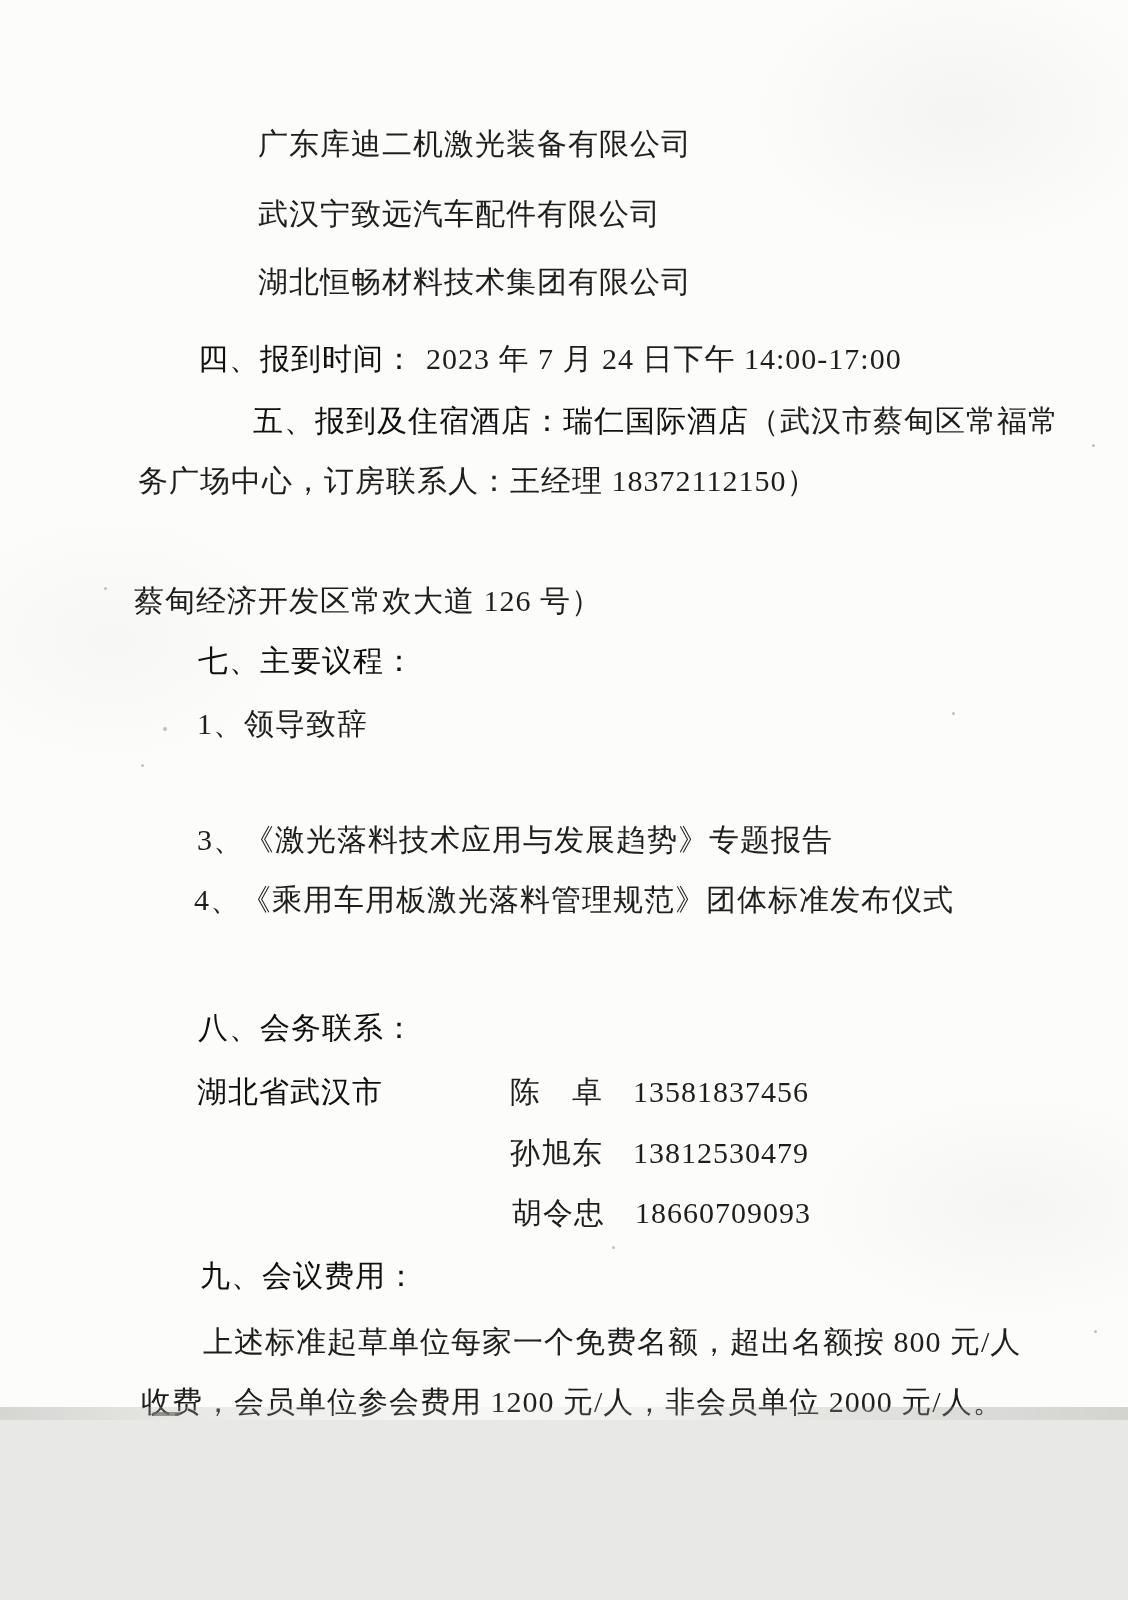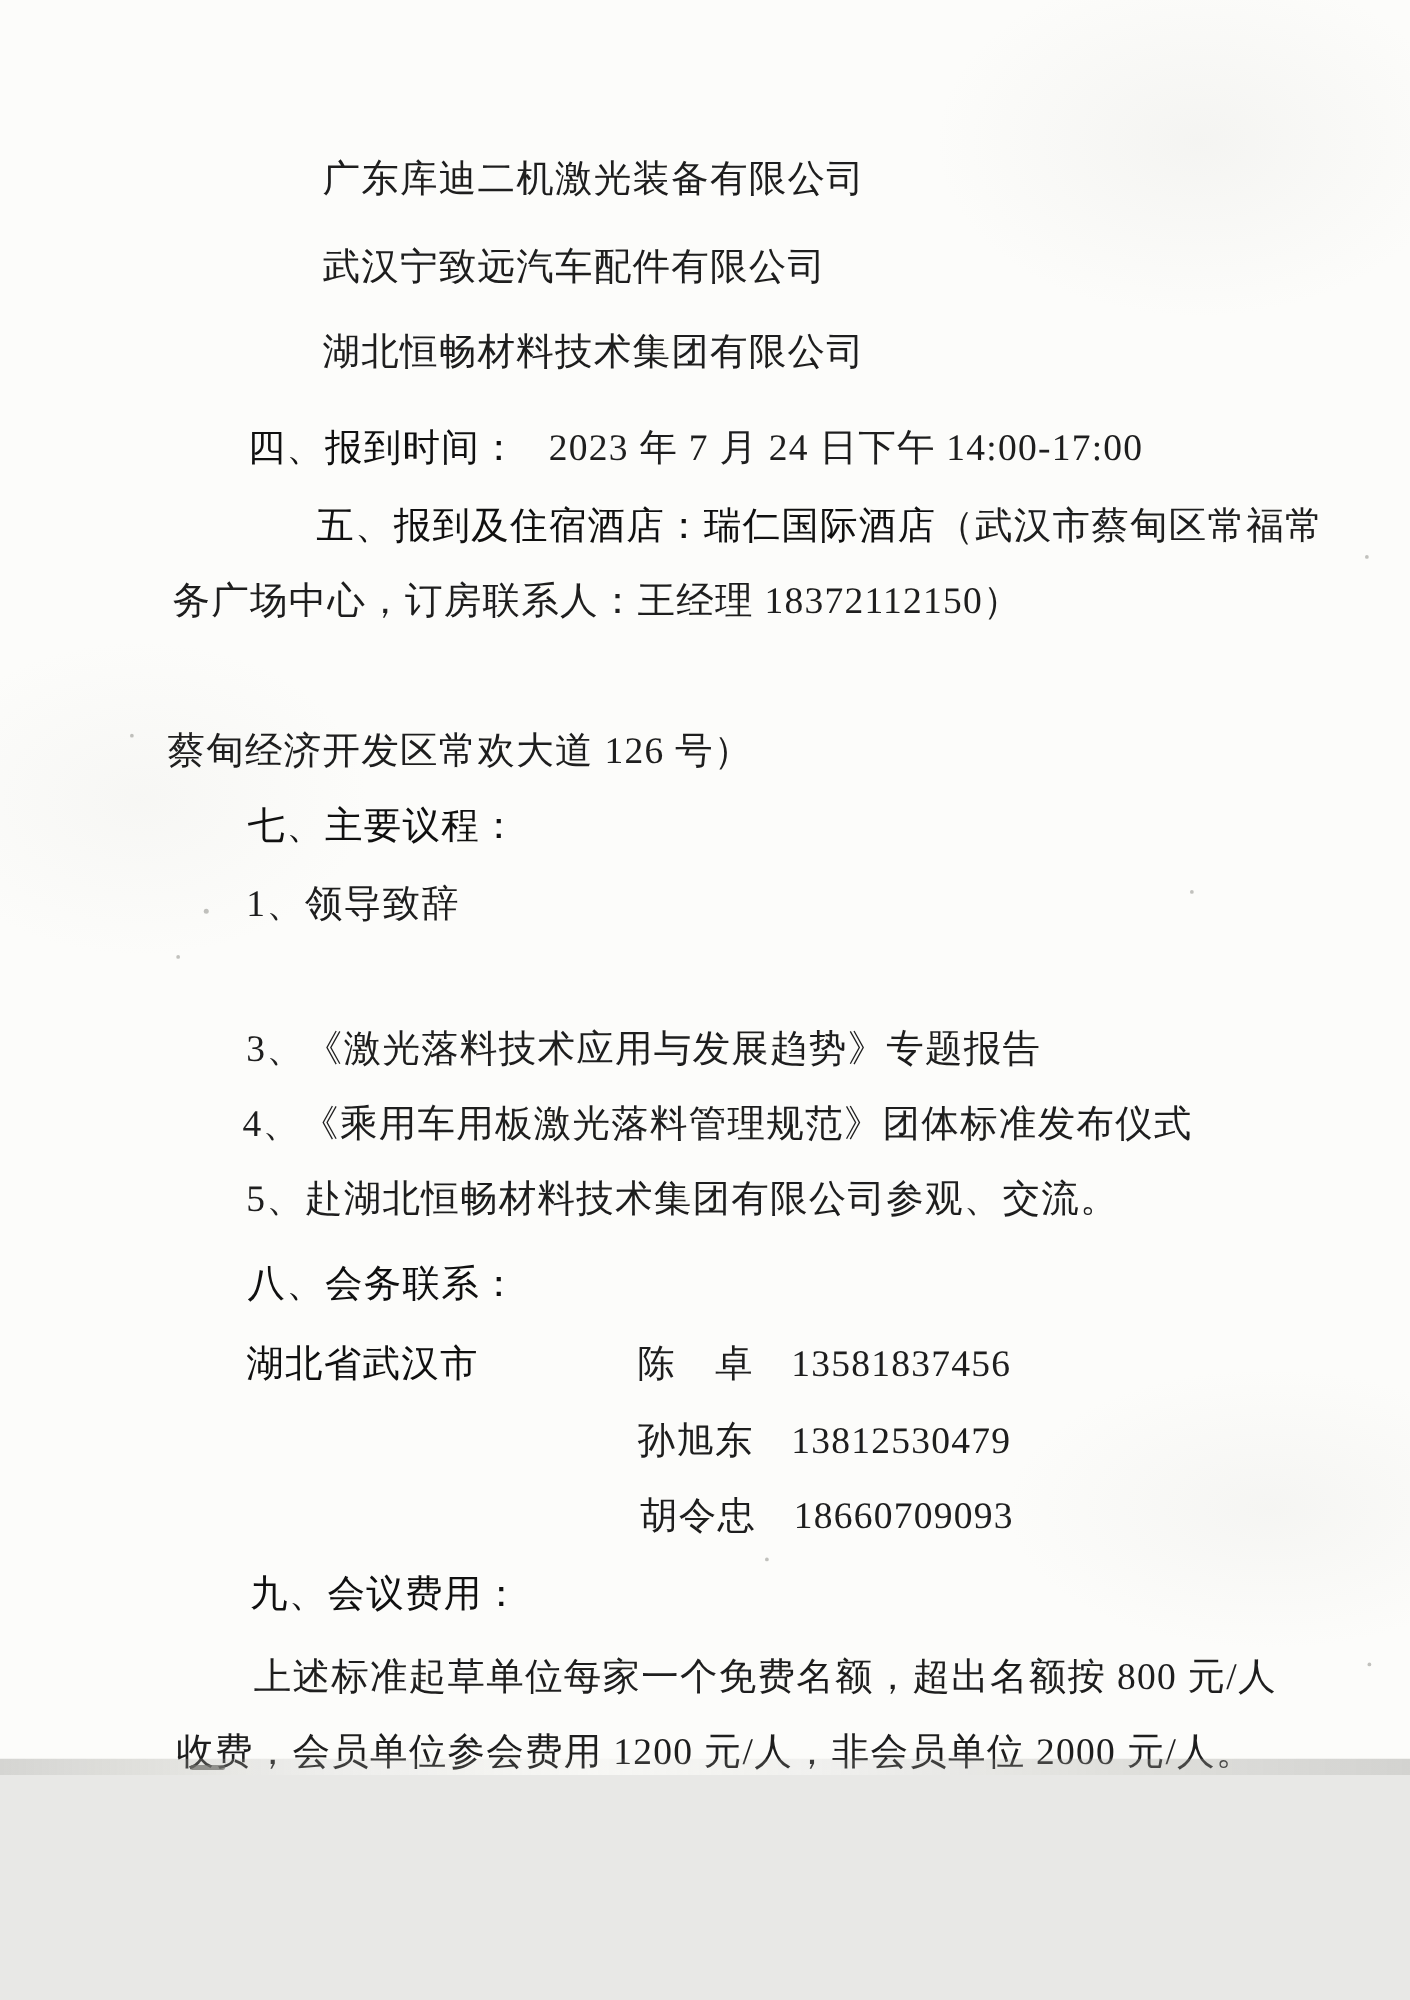--- a/index.html
+++ b/index.html
@@ -26,21 +26,21 @@
     font-size: 30px;
     line-height: 32px;
     white-space: nowrap;
     letter-spacing: 1px;
     color: #1e1e1e;
   }
   .b {
     font-weight: 400;
     color: #101010;
   }
-  .gap { margin-left: 24px; }
+  .gap { margin-left: 11px; }
   .pagenum {
     position: absolute;
     font-size: 25px;
     letter-spacing: 0;
     color: #222;
   }
   
   .speck {
     position: absolute;
     background: #8f8f8a;
@@ -86,21 +86,20 @@
     <span class="b">五、报到及住宿酒店：瑞仁国际酒店</span><span>（武汉市蔡甸区常福常</span>
   </div>
   <div class="line" style="top:465px;left:138px">务广场中心，订房联系人：王经理 18372112150）</div>
 
   <div class="line" style="top:585px;left:134px">蔡甸经济开发区常欢大道 126 号）</div>
 
   <div class="line b" style="top:645px;left:198px">七、主要议程：</div>
   <div class="line" style="top:708px;left:197px">1、领导致辞</div>
   <div class="line" style="top:824px;left:197px">3、《激光落料技术应用与发展趋势》专题报告</div>
   <div class="line" style="top:884px;left:194px">4、《乘用车用板激光落料管理规范》团体标准发布仪式</div>
-  <div class="line" style="top:944px;left:197px">5、赴湖北恒畅材料技术集团有限公司参观、交流。</div>
 
   <div class="line b" style="top:1012px;left:198px">八、会务联系：</div>
 
   <div class="line b" style="top:1076px;left:197px">湖北省武汉市</div>
   <div class="line" style="top:1076px;left:510px">陈　卓</div>
   <div class="line" style="top:1076px;left:633px">13581837456</div>
 
   <div class="line" style="top:1137px;left:510px">孙旭东</div>
   <div class="line" style="top:1137px;left:633px">13812530479</div>
 

